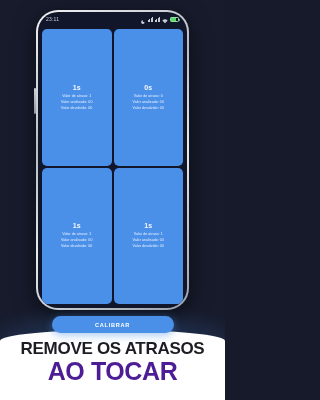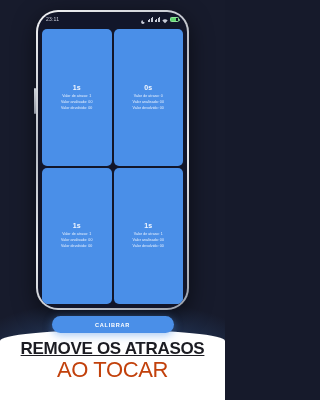--- a/index.html
+++ b/index.html
@@ -212,26 +212,25 @@
     padding-top: 10px;
     box-sizing: border-box;
   }
   .headline-1 {
     font-size: 17px;
     font-weight: bold;
     color: #1c1c22;
     letter-spacing: -0.3px;
     line-height: 1;
     white-space: nowrap;
-    text-decoration: underline;
   }
   .headline-2 {
-    font-size: 22px;
-    font-weight: normal;
-    color: #c2410c;
+    font-size: 25px;
+    font-weight: bold;
+    color: #4c1d95;
     letter-spacing: -0.4px;
     line-height: 1.05;
     margin-top: 1px;
     white-space: nowrap;
   }
 </style>
 </head>
 <body>
 
 <div class="backdrop">

